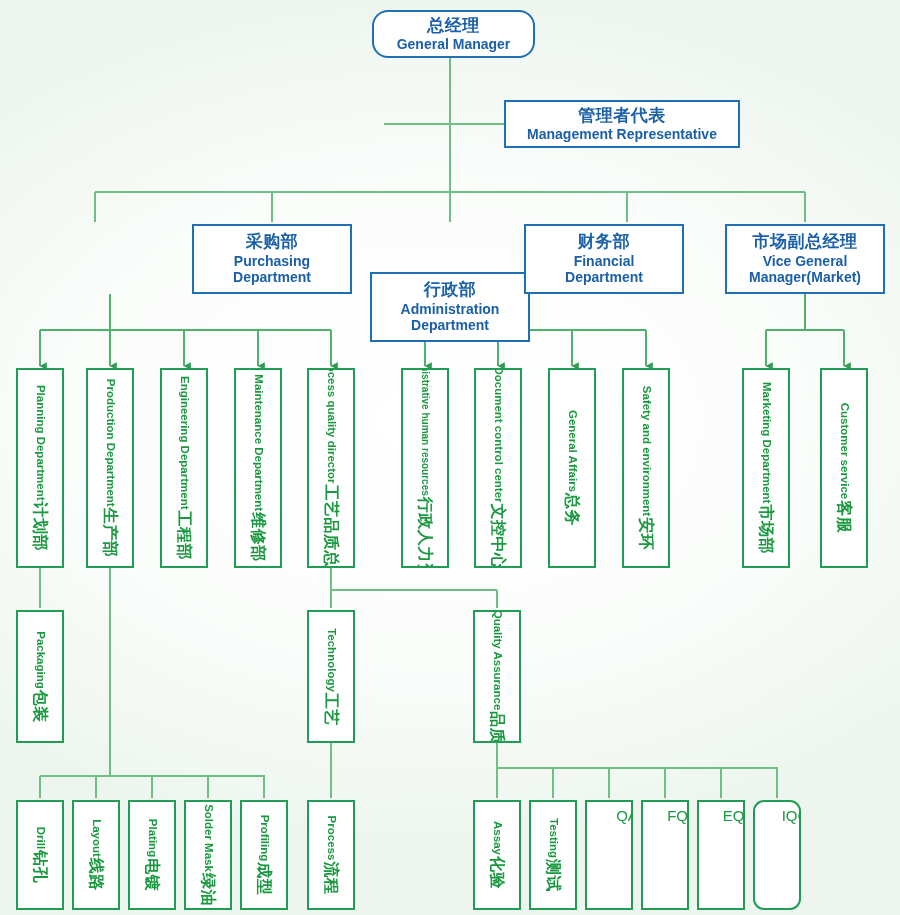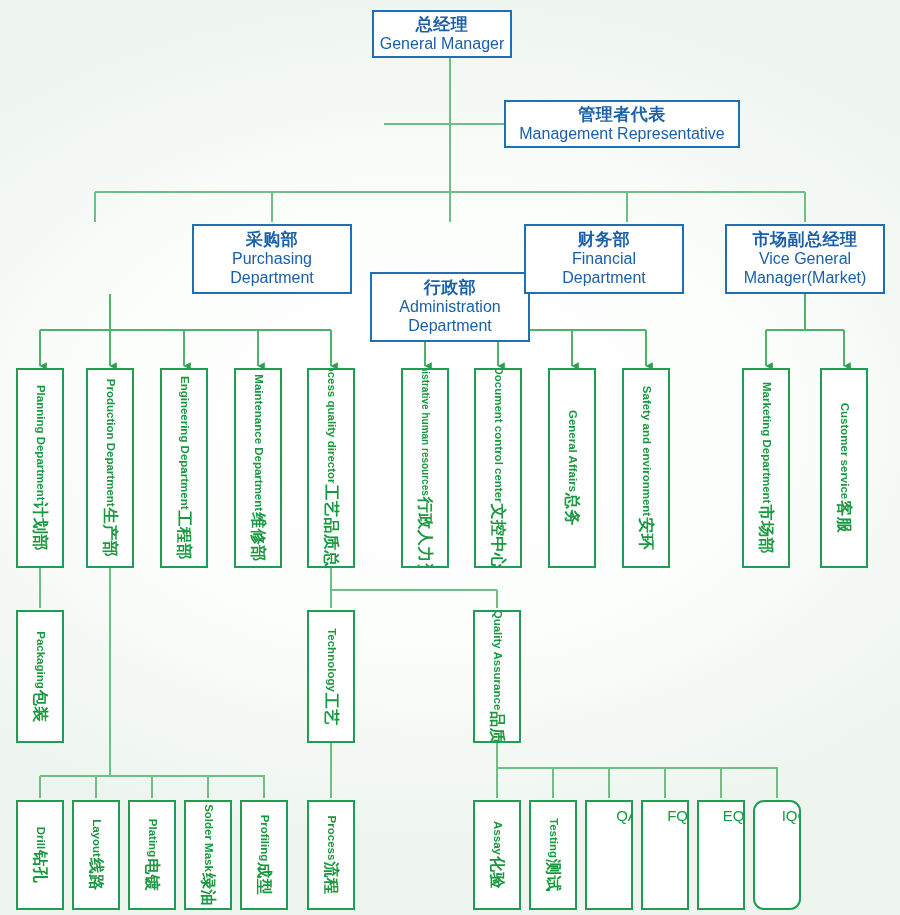--- a/index.html
+++ b/index.html
@@ -38,22 +38,22 @@
   }
   .blue .cn{
     display:block;
     font-size:17px;
     font-weight:bold;
     line-height:1.18;
     letter-spacing:.5px;
   }
   .blue .en{
     display:block;
-    font-size:16px;
-    font-weight:normal;
+    font-size:14px;
+    font-weight:bold;
     line-height:1.18;
   }
   .blue .inner{padding:2px 4px;}
 
   
   .green{
     border:2px solid #1f9d55;
     color:#19993f;
   }
   .green .vstack{
@@ -164,21 +164,21 @@
       <path d="M497,768 L778,768"></path>
       <path d="M497,768 L497,798"></path>
       <path d="M553,768 L553,798"></path>
       <path d="M609,768 L609,798"></path>
       <path d="M665,768 L665,798"></path>
       <path d="M721,768 L721,798"></path>
       <path d="M777,768 L777,798"></path>
     </g>
   </svg>
 
-  <div class="box blue" style="left:372px;top:10px;width:140px;height:48px;">
+  <div class="box blue" style="left:372px;top:10px;width:163px;height:48px;border-radius:16px;">
     <div class="inner">
       <span class="cn">总经理</span>
       <span class="en">General Manager</span>
     </div>
   </div>
 
 
   <div class="box blue" style="left:504px;top:100px;width:236px;height:48px;">
     <div class="inner">
       <span class="cn">管理者代表</span>

